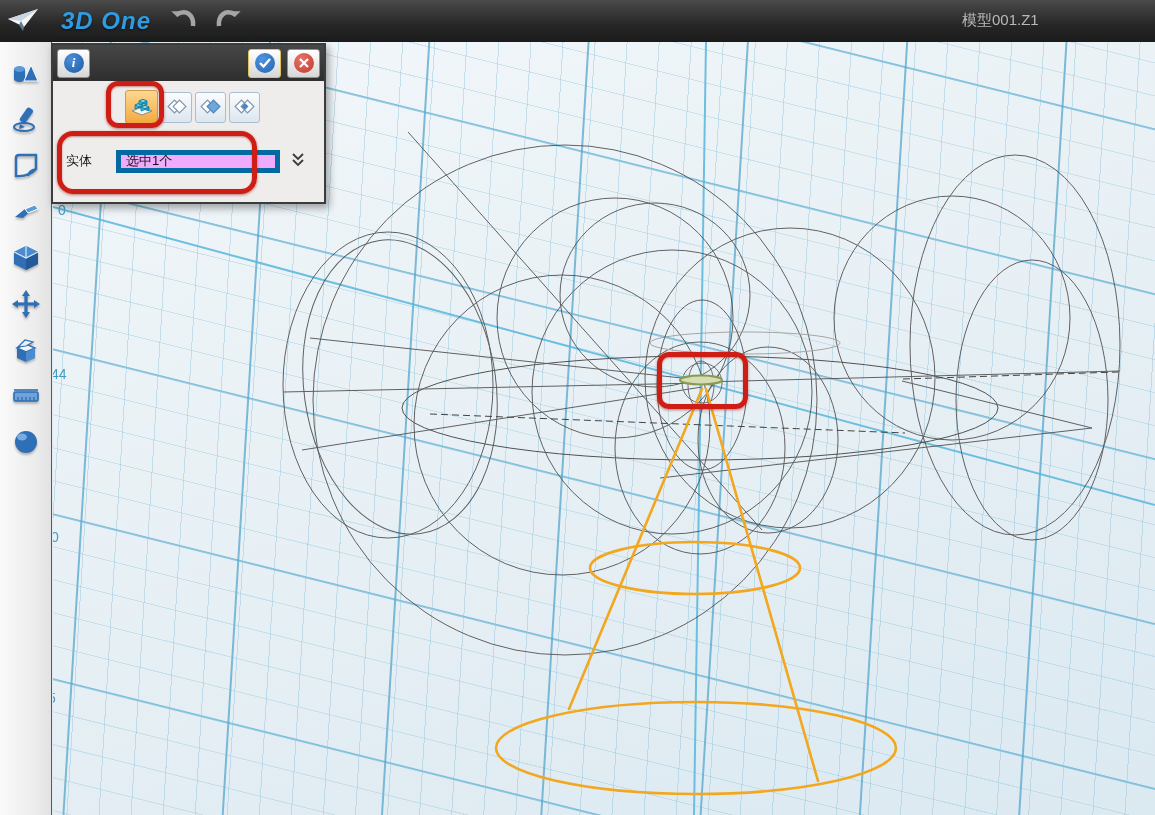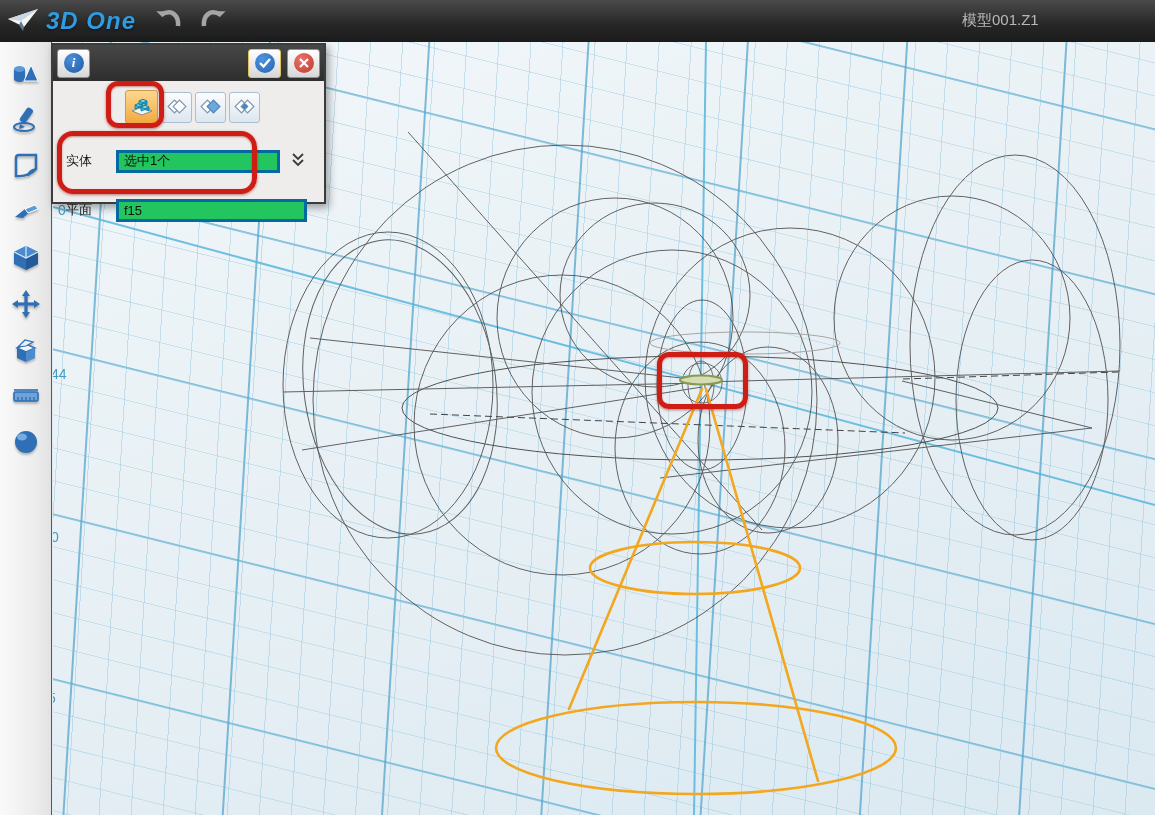--- a/index.html
+++ b/index.html
@@ -2,21 +2,21 @@
 <html><head>
 <meta charset="utf-8">
 <style>
   * { margin:0; padding:0; box-sizing:border-box; }
   html,body { width:1155px; height:815px; overflow:hidden; font-family:"Liberation Sans", sans-serif; }
   #stage { position:relative; width:1155px; height:815px; background:#dfe9ef; }
 
   
   #topbar { position:absolute; left:0; top:0; width:1155px; height:42px;
     background:linear-gradient(#4a4a4a, #262626 60%, #1b1b1b); display:flex; align-items:center; z-index:30; }
-  .logo-wrap { display:flex; align-items:center; gap:4px; padding-left:6px; }
+  .logo-wrap { display:flex; align-items:center; gap:19px; padding-left:6px; }
   .logo-text { font-size:24px; font-weight:bold; font-style:italic; letter-spacing:1px;
     color:#2f9be0; text-shadow:0 1px 2px rgba(0,0,0,.6); }
   .histbtn { width:34px; height:30px; margin-left:14px; background:transparent; border:none; cursor:pointer; }
   .doc-title { position:absolute; left:962px; top:11px; color:#b9b9b9; font-size:15px; }
 
   
   #sidebar { position:absolute; left:0; top:42px; width:52px; height:773px;
     background:linear-gradient(to right,#fafafa,#ececec 70%,#e2e2e2);
     border-right:1px solid #5a5a5a; z-index:20; display:flex; flex-direction:column; align-items:center; padding-top:12px; }
   .side-btn { width:40px; height:40px; margin-bottom:6px; display:flex; align-items:center; justify-content:center;
@@ -53,21 +53,21 @@
   .ic-close { background:radial-gradient(circle at 35% 30%, #e8736a, #c03a2e); }
 
   #mode-row { display:flex; align-items:center; margin:9px 0 0 72px; }
   .mode-btn { width:31px; height:31px; margin-right:3px; border-radius:3px; border:1px solid #a9bed3;
     background:linear-gradient(#fbfcfd,#dde6ee); display:flex; align-items:center; justify-content:center; cursor:pointer; }
   .mode-btn.selected { width:33px; height:34px; border:1px solid #c99e4a;
     background:linear-gradient(#fcd892,#f3a93e); }
 
   .field-row { display:flex; align-items:center; margin:25px 0 0 13px; height:24px; }
   .field-label { width:50px; font-size:13px; color:#151515; }
-  .field-input { height:23px; border:3px solid #0369a1; background:#22c55e; font-size:13px; padding:0 5px;
+  .field-input { height:23px; border:5px solid #0369a1; background:#f0abfc; font-size:13px; padding:0 5px;
     font-family:"Liberation Sans",sans-serif; color:#111; }
   .w1 { width:164px; } .w2 { width:191px; }
   .expand-btn { margin-left:8px; background:transparent; border:none; cursor:pointer; width:20px; height:20px; }
 
   
   .anno { position:absolute; border:5px solid #ce1d14; border-radius:12px; z-index:50; pointer-events:none;
     box-shadow:0 1px 3px rgba(140,20,10,.55), inset 0 1px 2px rgba(140,20,10,.45); }
 </style>
 </head>
 <body>
@@ -286,23 +286,19 @@
 
     <div class="field-row">
       <span class="field-label">实体</span>
       <input class="field-input w1" value="选中1个" style="">
       <button class="expand-btn">
         <svg width="16" height="16" viewBox="0 0 16 16">
           <path d="M3 2 L8 7 L13 2 M3 8 L8 13 L13 8" stroke="#3a3a3a" stroke-width="1.8" fill="none"></path>
         </svg>
       </button>
     </div>
-    <div class="field-row">
-      <span class="field-label">平面</span>
-      <input class="field-input w2" value="f15" style="">
-    </div>
   </div>
 
   <div class="anno" style="left:106px; top:81px;  width:58px;  height:47px;"></div>
   <div class="anno" style="left:57px;  top:131px; width:200px; height:63px; border-radius:16px;"></div>
   <div class="anno" style="left:657px; top:352px; width:91px;  height:57px;"></div>
 
 </div>
 
 </body></html>

